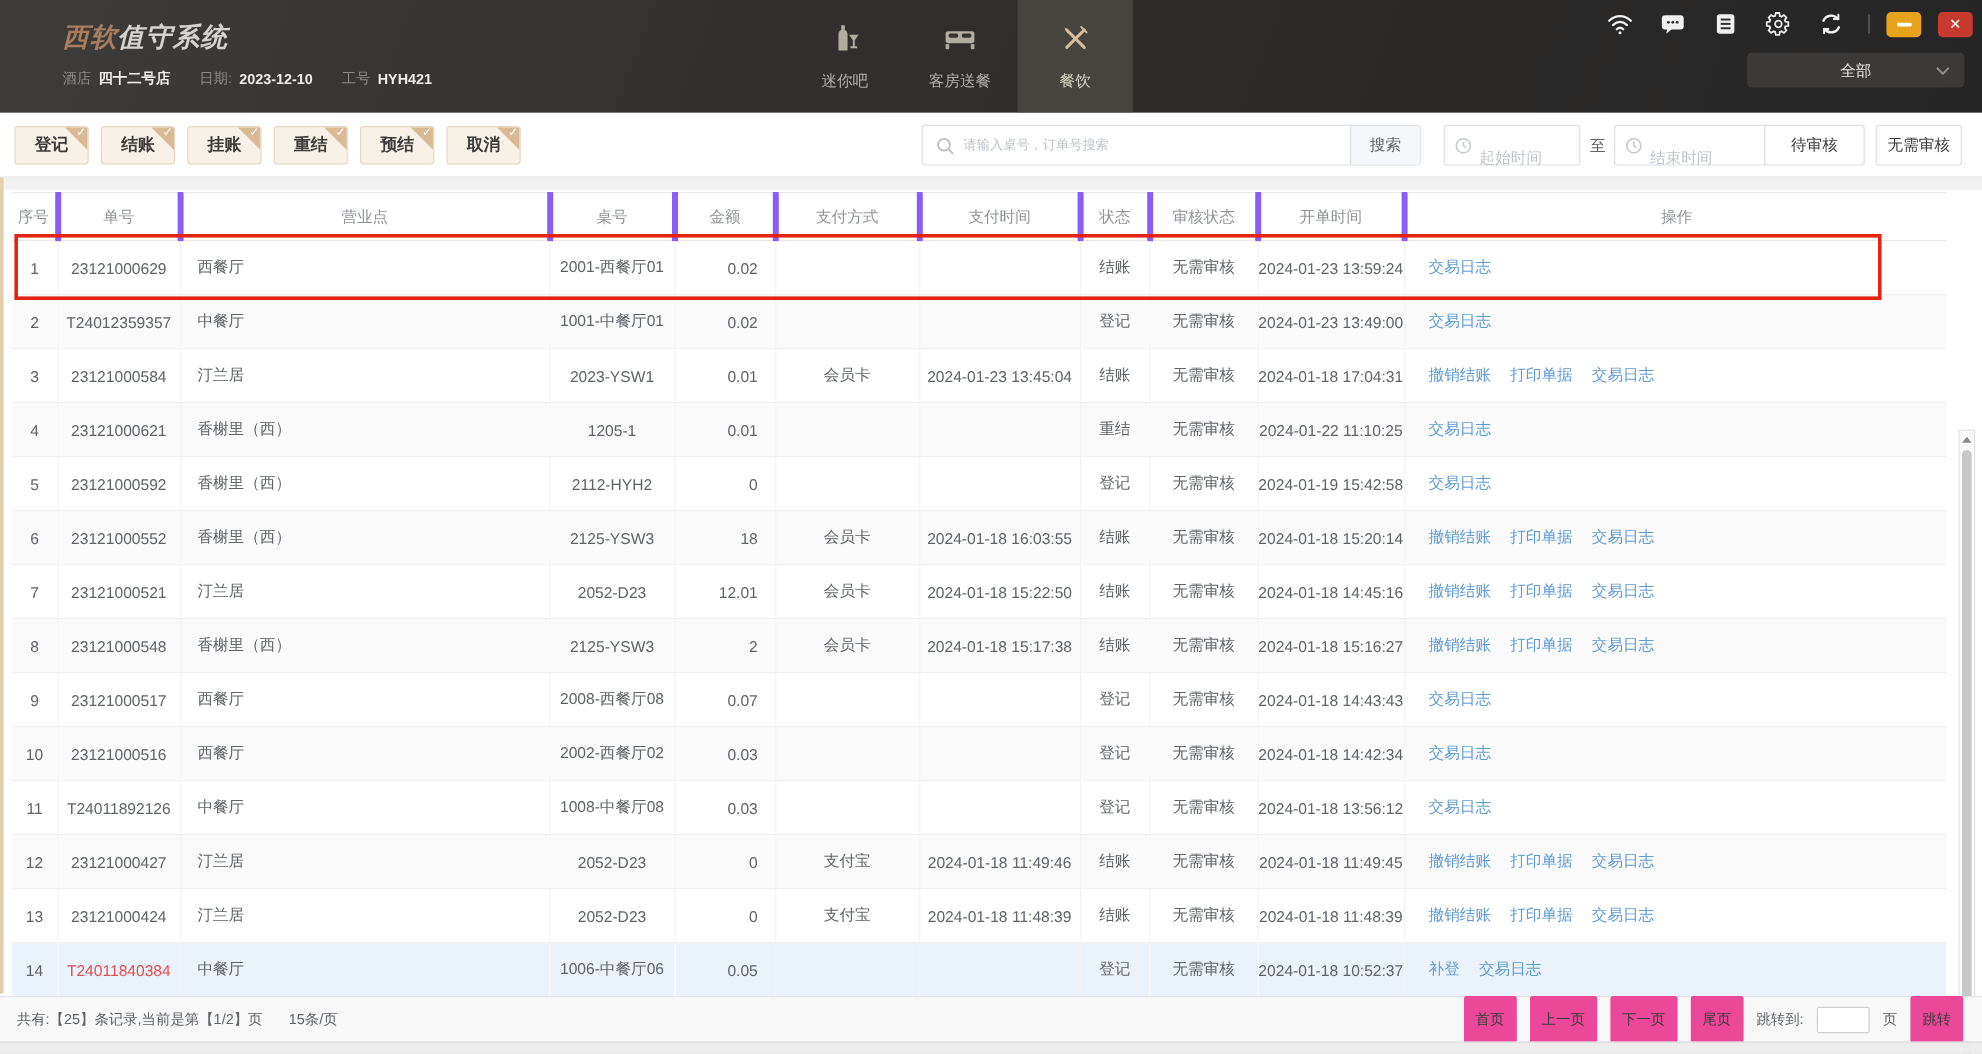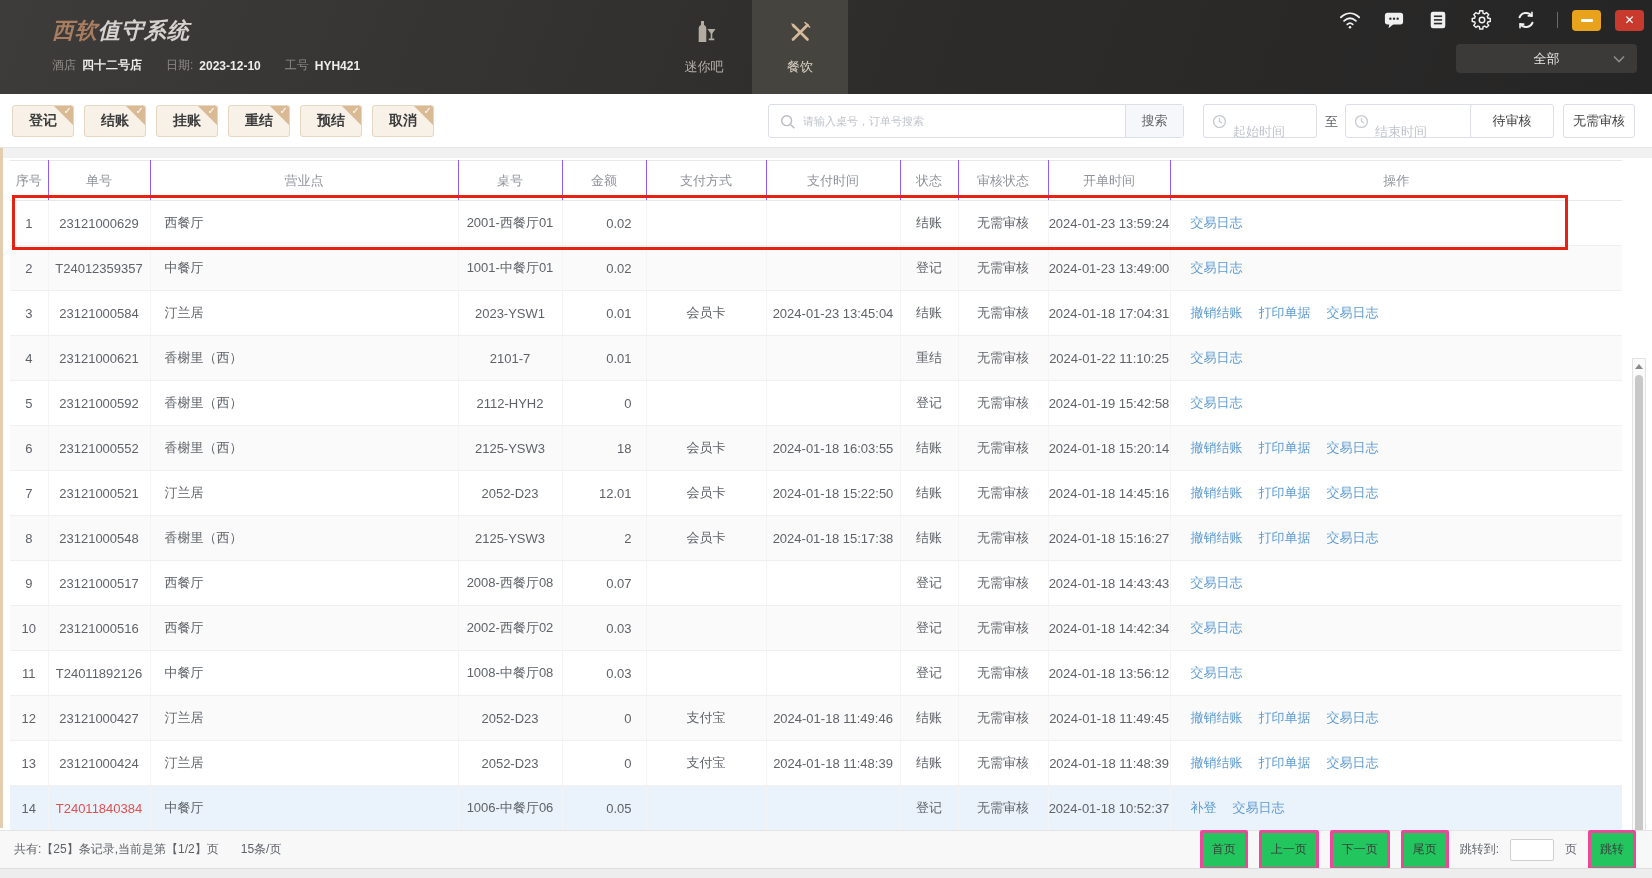--- a/index.html
+++ b/index.html
@@ -68,21 +68,21 @@
   .plain-btn { position:absolute; top:10px; height:34px; background:#fff; border:1px solid #dcdfe6;
                border-radius:3px; font-size:13px; color:#3b3b3b; cursor:pointer; white-space:nowrap; font-family:inherit; }
   .btn-pending  { left:1470px; width:84px; }
   .btn-abnormal { left:1563px; width:72px; }
 
   
   .table-area { position:absolute; left:0; top:158px; width:1652px; height:672px; background:#fff; }
   .left-strip { position:absolute; left:0; top:148px; width:3px; height:680px; background:#e3cdb0; z-index:5; }
   table { position:absolute; left:10px; top:2px; width:1612px; border-collapse:collapse; table-layout:fixed; }
   th { height:40px; font-size:13px; font-weight:normal; color:#909399; background:#fff;
-       border-top:1px solid #e8e8e8; border-bottom:1px solid #e8e8e8; border-right:1px solid #8b5cf6; }
+       border-top:1px solid #e8e8e8; border-bottom:1px solid #e8e8e8; border-right:5px solid #8b5cf6; }
   td { height:45px; font-size:13px; color:#5f6368; border-bottom:1px solid #f0f0f0;
        border-right:1px solid #f4f4f4; overflow:hidden; white-space:nowrap; }
   th:last-child, td:last-child { border-right:none; }
   tr.stripe td { background:#fafafa; }
   tr.hl td { background:#eaf2fb; }
   .a-c { text-align:center; }
   .a-r { text-align:right; padding-right:14px; }
   .a-l { text-align:left; padding-left:14px; }
   td.op { padding-left:20px; }
   td.op a { color:#5e9bd3; text-decoration:none; margin-right:16px; cursor:pointer; }
@@ -98,21 +98,21 @@
   .vs-up { top:0; }
   .tri-up { width:0; height:0; border-left:4px solid transparent; border-right:4px solid transparent; border-bottom:5px solid #8a8a8a; }
   .vs-thumb { position:absolute; left:2px; top:16px; width:8px; height:586px; background:#c8c8c8; border-radius:4px; }
 
   
   .footerbar { position:absolute; left:0; top:830px; width:1652px; height:38px; background:#f8f8f8;
                border-top:1px solid #e4e4e4; display:flex; align-items:center; }
   .summary { margin-left:14px; font-size:12px; color:#5f6368; }
   .page-size { margin-left:22px; font-size:12px; color:#5f6368; }
   .pagination { position:absolute; right:16px; display:flex; align-items:center; gap:11px; font-size:12px; color:#5f6368; }
-  .pg-btn { height:40px; padding:0 9px; background:#22c55e; border:3px solid #ec4899; border-radius:2px;
+  .pg-btn { height:40px; padding:0 9px; background:#ec4899; border:1px solid #ec4899; border-radius:2px;
             font-size:12px; color:#3b3b3b; cursor:pointer; font-family:inherit; }
   .jump-input { width:44px; height:22px; border:1px solid #cfcfcf; border-radius:2px; outline:none; font-family:inherit; }
   .bottom-strip { position:absolute; left:0; top:868px; width:1652px; height:10px; background:#ededed; border-top:1px solid #dedede; }
 </style>
 </head>
 <body>
 
 <div class="app">
 
   <header class="topbar">
@@ -132,20 +132,32 @@
 
     <nav class="center-nav">
       <div class="nav-tab">
         <span>
           <svg width="28" height="28" viewBox="0 0 28 28">
             <path d="M11 3h3v4c1.6.6 2.3 2 2.3 3.6V24h-7.6V10.6C8.7 9 9.4 7.6 11 7V3z" fill="#b3aca1"></path>
             <path d="M17.5 11h8l-3.2 4.6v5h2v1.6h-5.6v-1.6h2v-5z" fill="#b3aca1"></path>
           </svg>
         </span>
         <span class="nav-label">迷你吧</span>
+      </div>
+      <div class="nav-tab">
+        <span>
+          <svg width="30" height="28" viewBox="0 0 30 28">
+            <rect x="3" y="8" width="24" height="10" rx="2" fill="#b3aca1"></rect>
+            <rect x="5.5" y="10" width="8" height="3.4" rx="1.4" fill="#353433"></rect>
+            <rect x="16.5" y="10" width="8" height="3.4" rx="1.4" fill="#353433"></rect>
+            <rect x="3" y="18.8" width="3" height="4.2" fill="#b3aca1"></rect>
+            <rect x="24" y="18.8" width="3" height="4.2" fill="#b3aca1"></rect>
+          </svg>
+        </span>
+        <span class="nav-label">客房送餐</span>
       </div>
       <div class="nav-tab active">
         <span>
           <svg width="28" height="28" viewBox="0 0 28 28">
             <g stroke="#d6bb9b" stroke-width="2.6" stroke-linecap="round">
               <line x1="7" y1="7" x2="21.5" y2="21.5"></line>
               <line x1="21.5" y1="7" x2="7" y2="21.5"></line>
             </g>
             <g stroke="#d6bb9b" stroke-width="1.6" stroke-linecap="round">
               <line x1="19" y1="4.5" x2="21" y2="6.5"></line>
@@ -323,21 +335,21 @@
             <td class="a-c">2024-01-23 13:45:04</td>
             <td class="a-c">结账</td>
             <td class="a-c">无需审核</td>
             <td class="a-c">2024-01-18 17:04:31</td>
             <td class="op a-l"><a>撤销结账</a><a>打印单据</a><a>交易日志</a></td>
           </tr>
           <tr class="stripe">
             <td class="a-c">4</td>
             <td class="a-c">23121000621</td>
             <td class="a-l">香榭里（西）</td>
-            <td class="a-c">2101-7</td>
+            <td class="a-c">1205-1</td>
             <td class="a-r">0.01</td>
             <td class="a-c"></td>
             <td class="a-c"></td>
             <td class="a-c">重结</td>
             <td class="a-c">无需审核</td>
             <td class="a-c">2024-01-22 11:10:25</td>
             <td class="op a-l"><a>交易日志</a></td>
           </tr>
           <tr>
             <td class="a-c">5</td>

